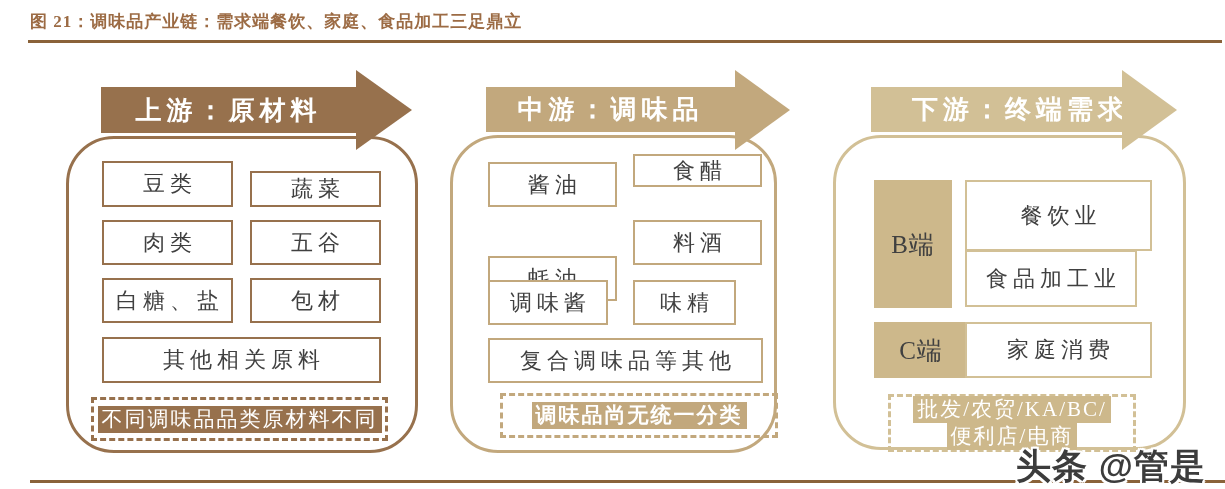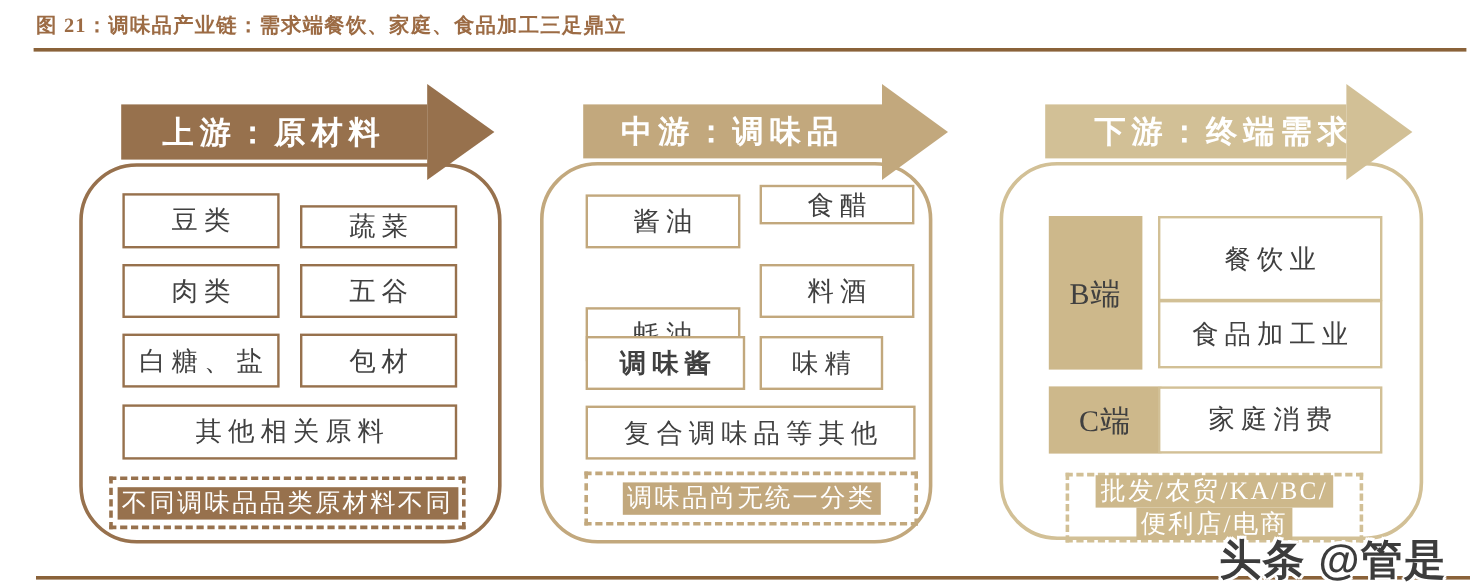--- a/index.html
+++ b/index.html
@@ -121,37 +121,37 @@
   <div class="banner mid" style="left:486px; top:87px; width:249px; height:45px;">
     <span>中游：调味品</span>
     <span class="head"></span>
   </div>
   <div class="panel mid" style="left:450px; top:135px; width:327px; height:318px;"></div>
 
   <div class="box mid" style="left:488px; top:162px; width:129px; height:45px;">酱油</div>
   <div class="box mid" style="left:633px; top:154px; width:129px; height:33px;">食醋</div>
   <div class="box mid" style="left:488px; top:220px; width:129px; height:45px;margin-top:36px;">蚝油</div>
   <div class="box mid" style="left:633px; top:220px; width:129px; height:45px;">料酒</div>
-  <div class="box mid" style="left:488px; top:280px; width:133px; height:45px;font-weight:bold;">调味酱</div>
+  <div class="box mid" style="left:488px; top:280px; width:120px; height:45px;">调味酱</div>
   <div class="box mid" style="left:633px; top:280px; width:103px; height:45px;">味精</div>
   <div class="box mid" style="left:488px; top:338px; width:275px; height:45px;">复合调味品等其他</div>
 
-  <div class="dashed mid" style="left:487px; top:393px; width:278px; height:45px;">
+  <div class="dashed mid" style="left:500px; top:393px; width:278px; height:45px;font-weight:bold;">
     <span class="note mid-bg">调味品尚无统一分类</span>
   </div>
 
   <div class="banner down" style="left:871px; top:87px; width:251px; height:45px;padding-left:48px;">
     <span>下游：终端需求</span>
     <span class="head"></span>
   </div>
   <div class="panel down" style="left:833px; top:135px; width:353px; height:315px;"></div>
 
   <div class="fillbox" style="left:874px; top:180px; width:78px; height:128px;">B端</div>
   <div class="box down" style="left:965px; top:180px; width:187px; height:71px;">餐饮业</div>
-  <div class="box down" style="left:965px; top:250px; width:187px; height:57px;">食品加工业</div>
+  <div class="box down" style="left:965px; top:250px; width:172px; height:57px;">食品加工业</div>
   <div class="fillbox" style="left:874px; top:322px; width:94px; height:56px;">C端</div>
   <div class="box down" style="left:965px; top:322px; width:187px; height:56px;">家庭消费</div>
 
   <div class="dashed down" style="left:888px; top:394px; width:248px; height:58px;">
     <span class="note down-bg">批发/农贸/KA/BC/</span>
     <span class="note down-bg">便利店/电商</span>
   </div>
 
   <div class="watermark">头条 @管是</div>
   <div class="rule bottom"></div>

